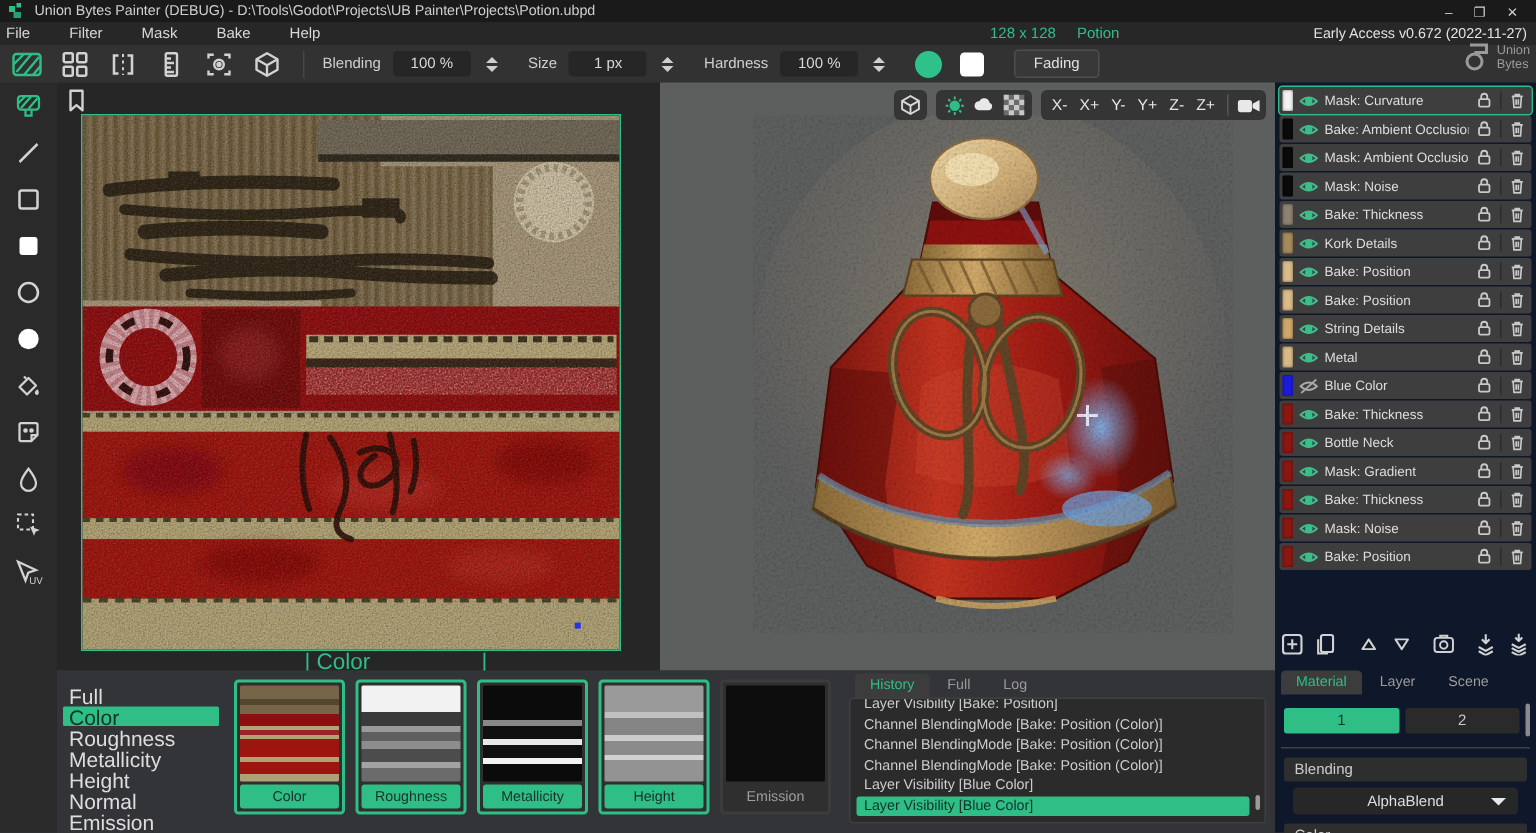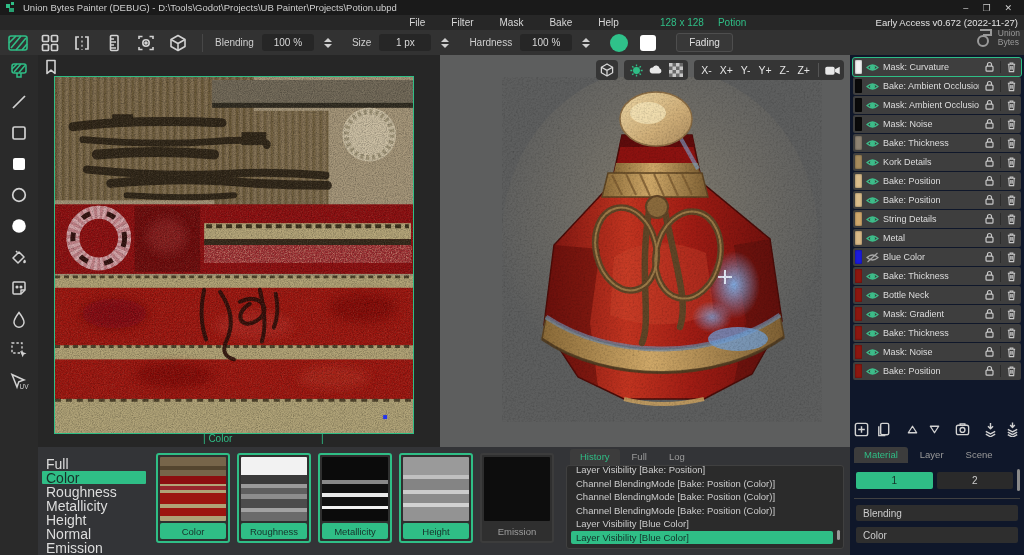--- a/index.html
+++ b/index.html
@@ -10,21 +10,21 @@
 
   
   #titlebar{ left:0; top:0; width:1024px; height:15px; background:#1a1a1a;
     display:flex; align-items:center; padding:0 6px; gap:6px; }
   #titlebar .title{ font-size:9.5px; color:#cfcfcf; }
   #win-controls{ margin-left:auto; display:flex; gap:14px; padding-right:6px; }
   #win-controls span{ color:#cfcfcf; font-size:9px; cursor:pointer; }
 
   
   #menubar{ left:0; top:15px; width:1024px; height:15px; background:#272727;
-    display:flex; align-items:center; padding-left:4px; gap:26px;justify-content:center; }
+    display:flex; align-items:center; padding-left:4px; gap:26px; }
   .menu-item{ font-size:10px; color:#d8d8d8; cursor:pointer; }
   #res-info{ position:absolute; left:660px; top:0; height:15px; display:flex; gap:14px;
     align-items:center; color:var(--accent); font-size:10px; }
   #version{ position:absolute; right:6px; top:0; height:15px; display:flex; align-items:center;
     color:#e2e2e2; font-size:9.5px; }
 
   
   #toolbar{ left:0; top:30px; width:1024px; height:25px; background:#323232;
     display:flex; align-items:center; padding-left:6px; gap:8px; }
   .tb-icon{ width:24px; height:22px; display:flex; align-items:center; justify-content:center; cursor:pointer; }
@@ -47,21 +47,21 @@
   #tool-col{ left:0; top:55px; width:38px; height:500px; background:#2a2a2a;
     display:flex; flex-direction:column; align-items:center; padding-top:4px; gap:7px; }
   .tool-btn{ width:26px; height:24px; display:flex; align-items:center; justify-content:center; cursor:pointer; }
 
   
   #canvas-panel{ left:38px; top:55px; width:402px; height:392px; background:#262626; }
   #bookmark{ position:absolute; left:5px; top:3px; cursor:pointer; }
   #tex-wrap{ position:absolute; left:16px; top:21px; width:360px; height:358px;
     border:1px solid var(--accent); cursor:crosshair; }
   #tex-wrap svg{ display:block; width:100%; height:100%; }
-  #canvas-status{ position:absolute; left:0; bottom:1px; width:100%; height:13px; color:var(--accent); font-size:10px; }
+  #canvas-status{ position:absolute; left:0; bottom:1px; width:100%; height:13px; color:var(--accent); font-size:15px; }
   #canvas-status .s1{ position:absolute; left:165px; }
   #canvas-status .s2{ position:absolute; left:283px; }
 
   
   #viewport{ left:440px; top:55px; width:410px; height:392px; background:#5d5e5e; overflow:hidden; }
   #vp-toolbar{ position:absolute; top:5px; right:6px; display:flex; gap:6px; align-items:center; }
   .vp-btn{ background:#353535; border-radius:4px; height:20px; display:flex; align-items:center;
     padding:0 3px; cursor:pointer; }
   .vp-group{ background:#353535; border-radius:4px; height:20px; display:flex; align-items:center;
     gap:2px; padding:0 3px; }
@@ -1147,20 +1147,24 @@
       <span class="tab">Layer</span>
       <span class="tab">Scene</span>
     </div>
     <div id="slot-row">
       <span class="slot-btn active">1</span>
       <span class="slot-btn">2</span>
       <span class="vscroll"></span>
     </div>
     <div class="sec-hr"></div>
     <div class="sec-label">Blending</div>
+    <div id="blend-dd">
+      <span>AlphaBlend</span>
+      <span class="arr"></span>
+    </div>
     <div class="sec-label">Color</div>
   </div>
 </div>
 
 <div id="bottom" class="abs">
   <div id="channel-list">
       <div class="chan-row">Full</div>
       <div class="chan-row selected">Color</div>
       <div class="chan-row">Roughness</div>
       <div class="chan-row">Metallicity</div>

